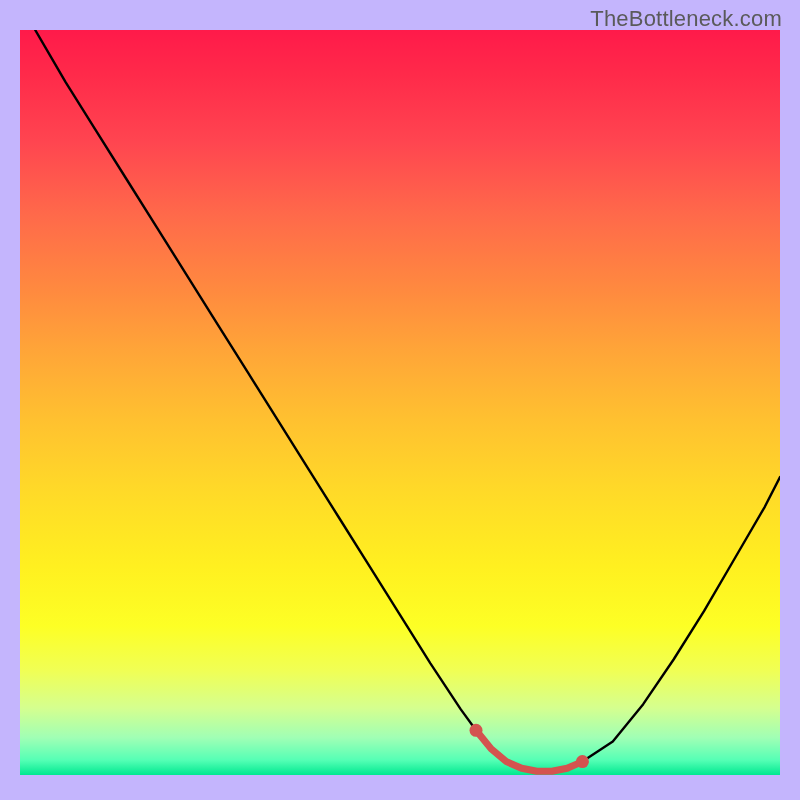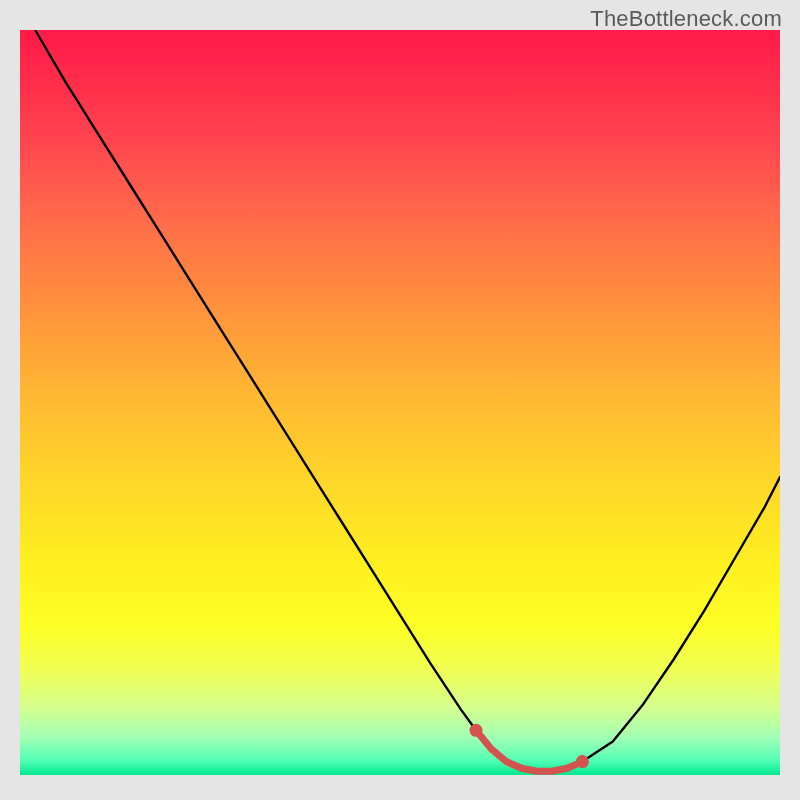--- a/index.html
+++ b/index.html
@@ -1,20 +1,20 @@
 <!DOCTYPE html>
 <html><head>
 <meta charset="utf-8">
 <style>
   * { margin: 0; padding: 0; box-sizing: border-box; }
   body { width: 800px; height: 800px; overflow: hidden; background: #000; font-family: Arial, sans-serif; }
   .outer {
     width: 800px;
     height: 800px;
-    background: #e5e5e5;
+    background: #c4b5fd;
     position: relative;
   }
   .watermark {
     position: absolute;
     top: 6px;
     right: 18px;
     color: #5a5a5a;
     font-size: 22px;
     font-weight: 500;
     letter-spacing: 0.2px;

